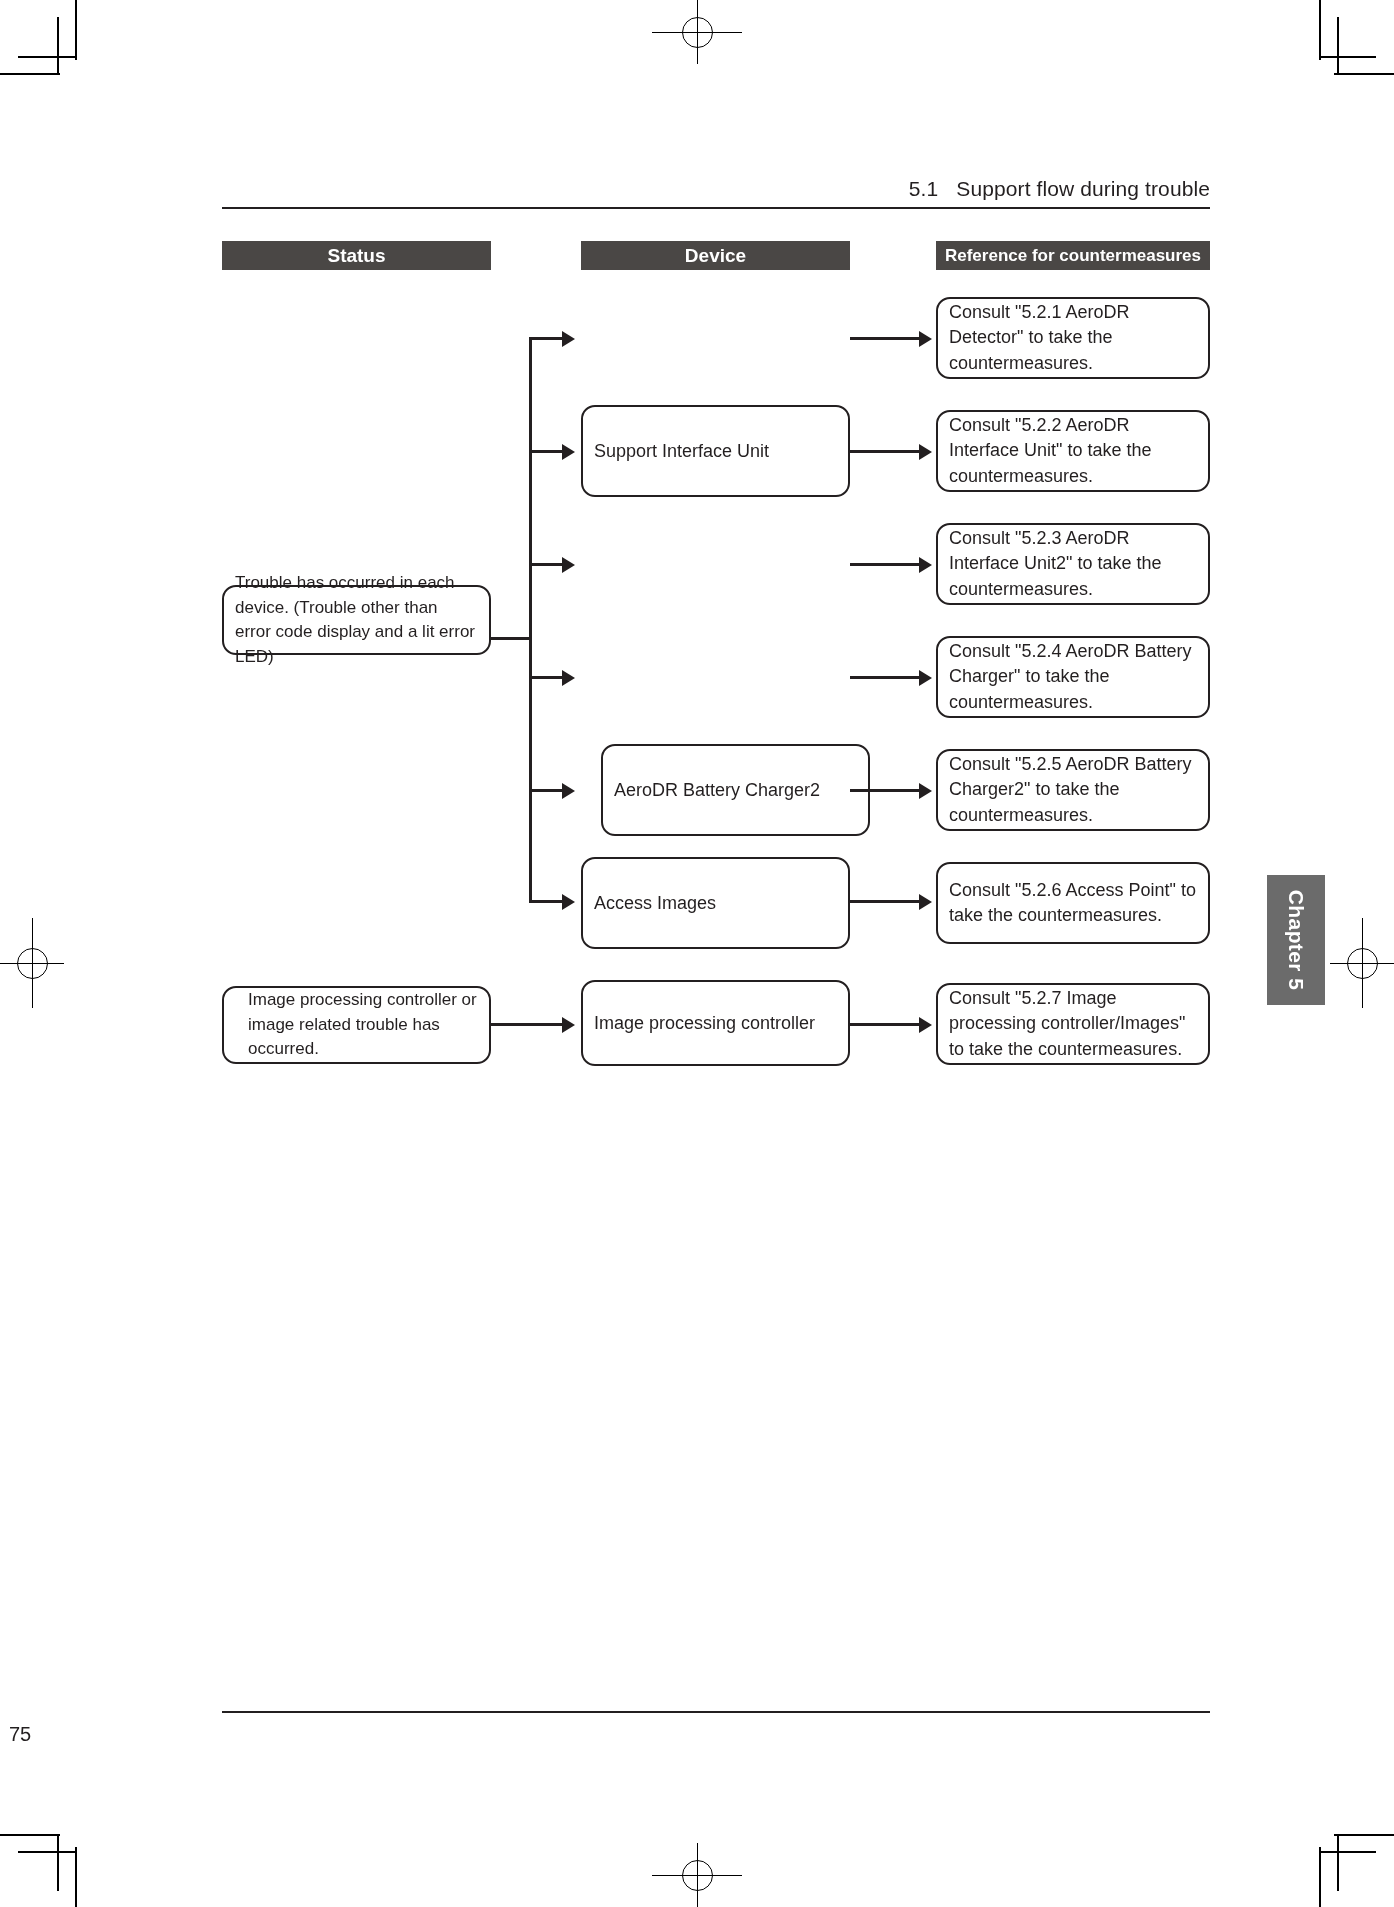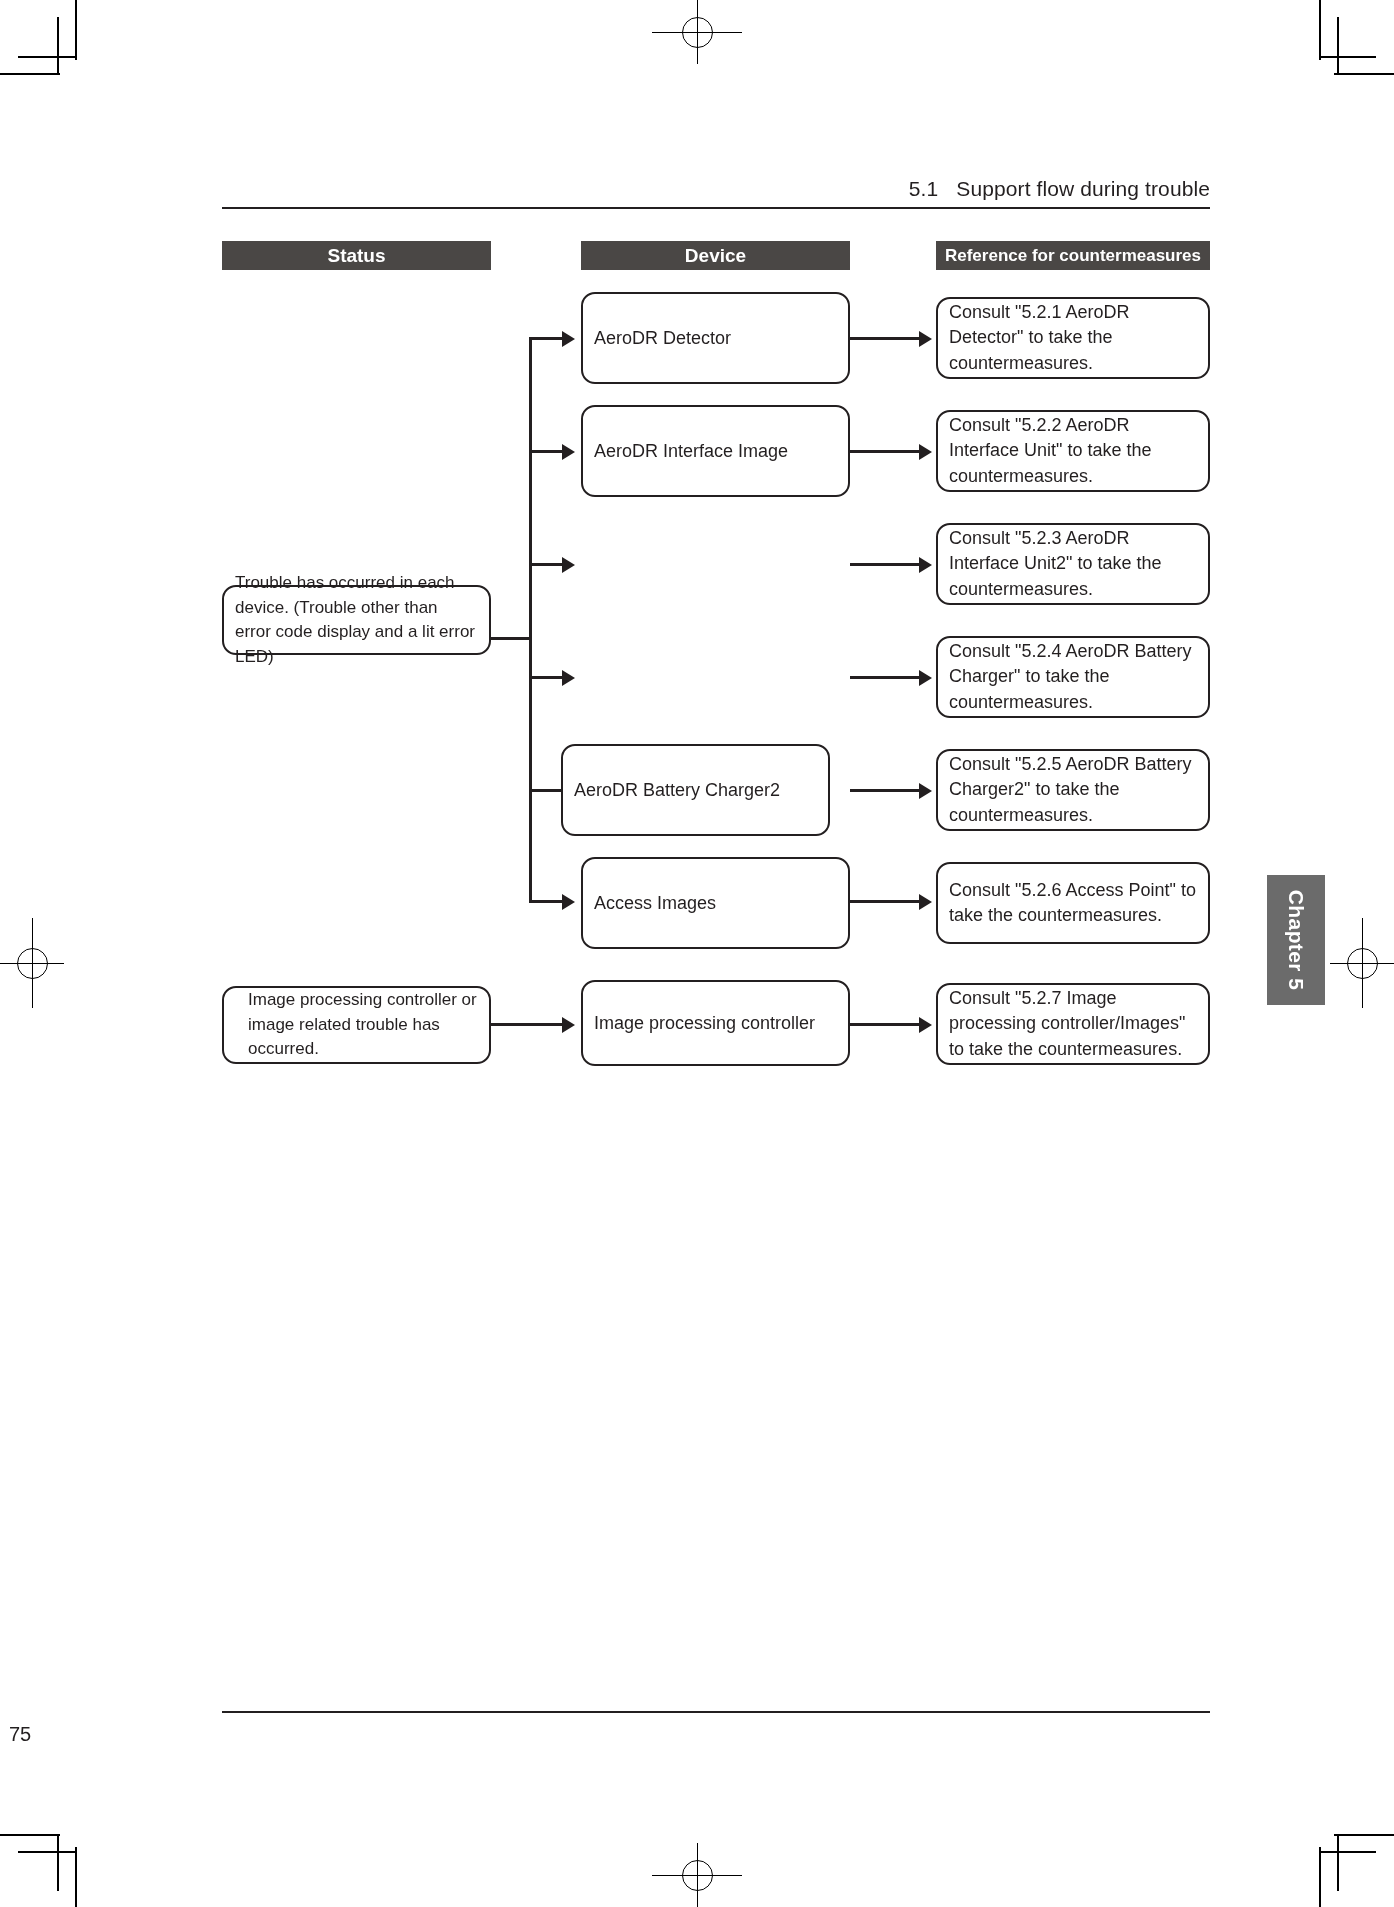--- a/index.html
+++ b/index.html
@@ -221,33 +221,30 @@
   <div class="fbox narrow" style="left:213px;top:585px;width:269px;height:70px;">
     <span class="txt">Trouble has occurred in each device. (Trouble other than error code display and a lit error LED)</span>
   </div>
 
   <div class="line hline" style="left:482px;top:637px;width:41px;"></div>
 
   <div class="line vline" style="left:520px;top:338px;height:564px;"></div>
 
   <div class="line hline" style="left:520px;top:337px;width:35px;"></div>
   <div class="arrow" style="left:553px;top:331px;"></div>
-  <div class="fbox" style="left:572px;top:292px;width:269px;height:92px;">
-    <span class="txt">AeroDR Detector</span>
-  </div>
   <div class="line hline" style="left:841px;top:337px;width:71px;"></div>
   <div class="arrow" style="left:910px;top:331px;"></div>
   <div class="fbox ref" style="left:927px;top:297px;width:274px;height:82px;">
     <span class="txt">Consult "5.2.1 AeroDR Detector" to take the countermeasures.</span>
   </div>
 
   <div class="line hline" style="left:520px;top:450px;width:35px;"></div>
   <div class="arrow" style="left:553px;top:444px;"></div>
   <div class="fbox" style="left:572px;top:405px;width:269px;height:92px;">
-    <span class="txt">AeroDR Interface Image</span>
+    <span class="txt">Support Interface Unit</span>
   </div>
   <div class="line hline" style="left:841px;top:450px;width:71px;"></div>
   <div class="arrow" style="left:910px;top:444px;"></div>
   <div class="fbox ref" style="left:927px;top:410px;width:274px;height:82px;">
     <span class="txt">Consult "5.2.2 AeroDR Interface Unit" to take the countermeasures.</span>
   </div>
 
   <div class="line hline" style="left:520px;top:563px;width:35px;"></div>
   <div class="arrow" style="left:553px;top:557px;"></div>
   <div class="line hline" style="left:841px;top:563px;width:71px;"></div>
@@ -259,21 +256,21 @@
   <div class="line hline" style="left:520px;top:676px;width:35px;"></div>
   <div class="arrow" style="left:553px;top:670px;"></div>
   <div class="line hline" style="left:841px;top:676px;width:71px;"></div>
   <div class="arrow" style="left:910px;top:670px;"></div>
   <div class="fbox ref" style="left:927px;top:636px;width:274px;height:82px;">
     <span class="txt">Consult "5.2.4 AeroDR Battery Charger" to take the countermeasures.</span>
   </div>
 
   <div class="line hline" style="left:520px;top:789px;width:35px;"></div>
   <div class="arrow" style="left:553px;top:783px;"></div>
-  <div class="fbox" style="left:552px;top:744px;width:269px;height:92px;">
+  <div class="fbox" style="left:592px;top:744px;width:269px;height:92px;">
     <span class="txt">AeroDR Battery Charger2</span>
   </div>
   <div class="line hline" style="left:841px;top:789px;width:71px;"></div>
   <div class="arrow" style="left:910px;top:783px;"></div>
   <div class="fbox ref" style="left:927px;top:749px;width:274px;height:82px;">
     <span class="txt">Consult "5.2.5 AeroDR Battery Charger2" to take the countermeasures.</span>
   </div>
 
   <div class="line hline" style="left:520px;top:900px;width:35px;"></div>
   <div class="arrow" style="left:553px;top:894px;"></div>

